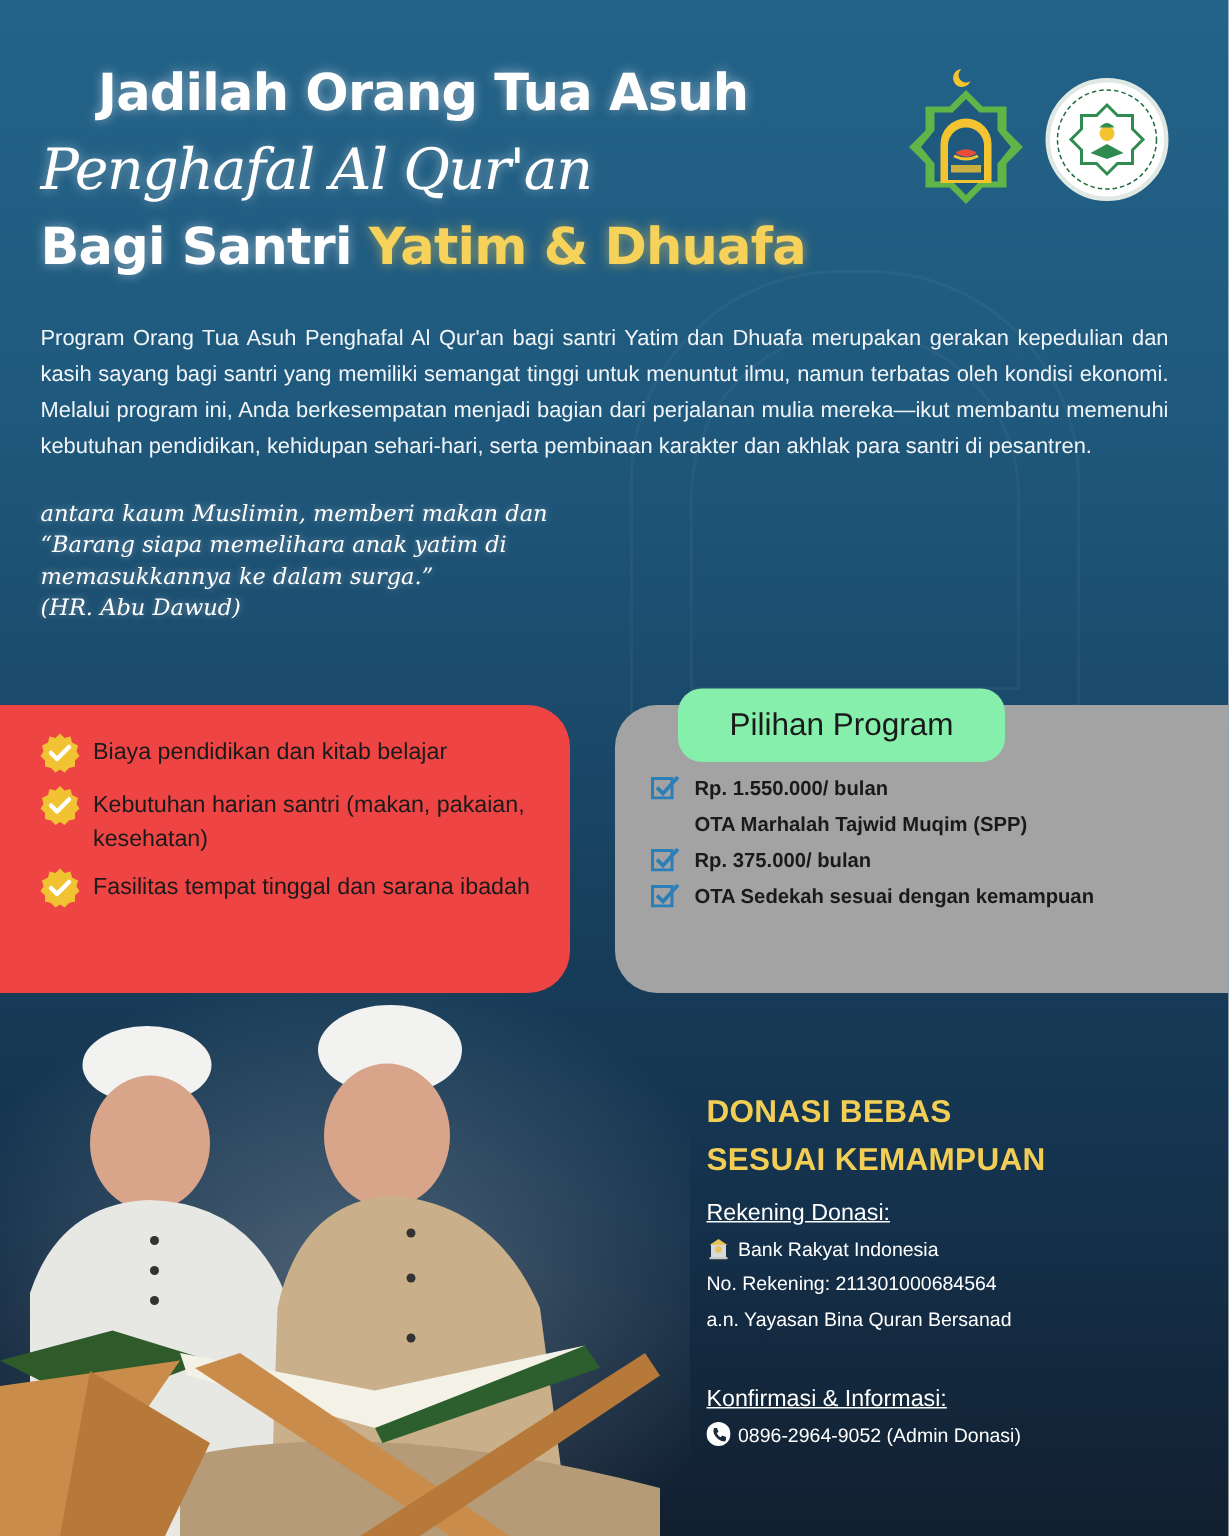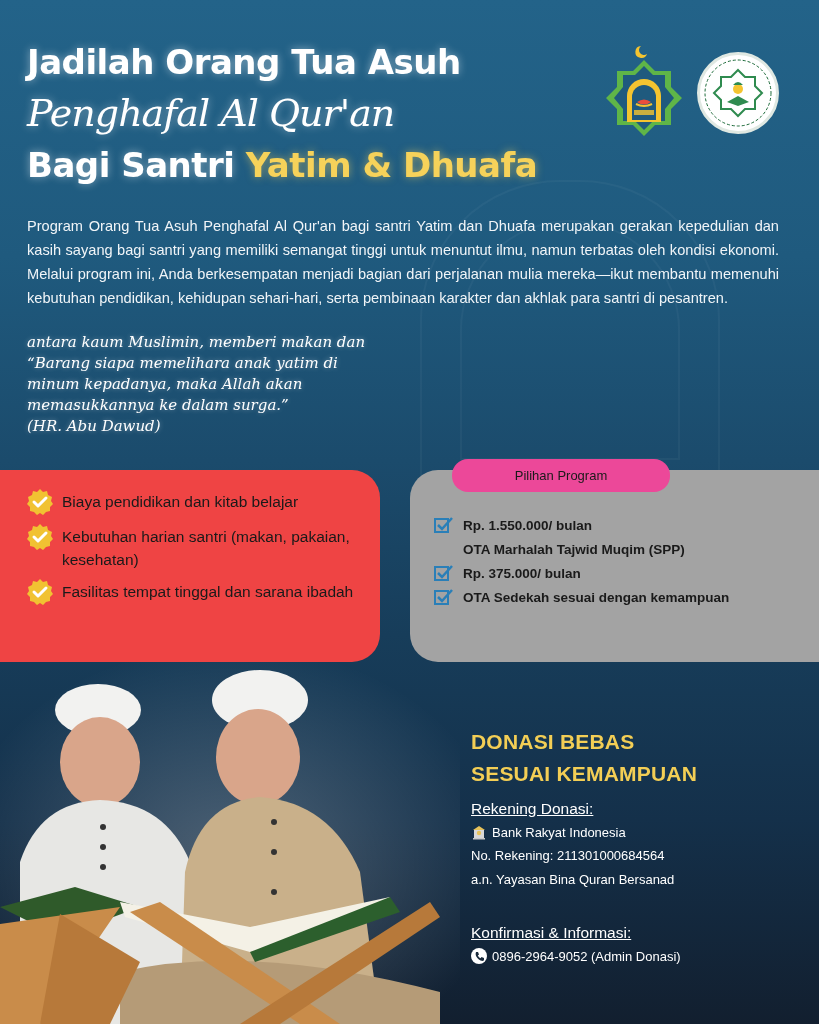--- a/index.html
+++ b/index.html
@@ -14,21 +14,21 @@
     position: absolute; left: 420px; top: 180px; width: 300px; height: 300px;
     border: 2px solid rgba(255,255,255,0.04); border-radius: 140px 140px 0 0;
   }
   .bg-ornament.o2 { left: 460px; top: 220px; width: 220px; height: 240px; }
   .title {
     position: absolute; left: 27px; top: 37px;
     font-family: "DejaVu Sans", sans-serif; font-weight: bold;
     text-shadow: 0 0 8px rgba(255,255,255,0.45);
     letter-spacing: -0.5px;
   }
-  .title .l1 { font-size: 34px; line-height: 50px; white-space: nowrap; }
+  .title .l1 { font-size: 34px; line-height: 50px; white-space: nowrap; text-align: center; }
   .title .l2 {
     font-family: "DejaVu Serif", serif; font-style: italic; font-weight: normal;
     font-size: 38px; line-height: 52px; letter-spacing: -1px;
   }
   .title .l3 { font-size: 34px; line-height: 52px; white-space: nowrap; }
   .title .gold { color: #f6d25a; text-shadow: 0 0 8px rgba(246,210,90,0.55); }
 
   .logo1 { position: absolute; left: 603px; top: 40px; width: 82px; height: 96px; }
   .logo2 {
     position: absolute; left: 697px; top: 52px; width: 82px; height: 82px;
@@ -54,24 +54,24 @@
   }
   .benefit { display: flex; align-items: flex-start; margin-bottom: 9px; }
   .benefit .badge { width: 28px; height: 28px; flex: 0 0 28px; margin-right: 8px; margin-top: -2px; }
   .benefit .txt { font-size: 15.5px; line-height: 23px; font-weight: normal; color: #1a1a1a; }
 
   .card-right {
     position: absolute; left: 410px; top: 470px; width: 409px; height: 192px;
     background: #a3a3a3; border-radius: 28px 0 0 28px; color: #1d1d1d;
   }
   .pill {
-    position: absolute; left: 452px; top: 459px; width: 218px; height: 33px;
-    background: #ec4899; border-radius: 16px; color: #1a1a1a;
+    position: absolute; left: 452px; top: 459px; width: 218px; height: 49px;
+    background: #86efac; border-radius: 16px; color: #1a1a1a;
     display: flex; align-items: center; justify-content: center;
-    font-size: 13px; font-weight: normal;
+    font-size: 21px; font-weight: normal;
   }
   .prog-list { position: absolute; left: 24px; top: 44px; }
   .prog { display: flex; align-items: flex-start; margin-bottom: 0; }
   .prog .cb { width: 19px; height: 17px; flex: 0 0 19px; margin-right: 10px; margin-top: 2px; }
   .prog .ptxt { font-size: 13.5px; line-height: 24px; font-weight: bold; color: #1a1a1a; }
 
   .kids {
     position: absolute; left: 0; top: 662px; width: 460px; height: 362px; overflow: hidden;
   }
 
@@ -118,21 +118,20 @@
     <circle cx="35" cy="31" r="5" fill="#f4c430"></circle>
     <path d="M30 27 q5 -6 10 0" fill="#2f8b4f"></path>
   </svg>
 </div>
 
 <p class="intro">Program Orang Tua Asuh Penghafal Al Qur'an bagi santri Yatim dan Dhuafa merupakan gerakan kepedulian dan kasih sayang bagi santri yang memiliki semangat tinggi untuk menuntut ilmu, namun terbatas oleh kondisi ekonomi. Melalui program ini, Anda berkesempatan menjadi bagian dari perjalanan mulia mereka—ikut membantu memenuhi kebutuhan pendidikan, kehidupan sehari-hari, serta pembinaan karakter dan akhlak para santri di pesantren.</p>
 
 <div class="hadith">
   <div>antara kaum Muslimin, memberi makan dan</div>
   <div>“Barang siapa memelihara anak yatim di</div>
-  <div>minum kepadanya, maka Allah akan</div>
   <div>memasukkannya ke dalam surga.”</div>
   <div>(HR. Abu Dawud)</div>
 </div>
 
 <div class="card-left">
   <div class="benefit">
     <svg class="badge" viewBox="0 0 28 28">
       <polygon points="14,1 17,4 21,3 22,7 26,9 25,13 27,16 24,19 24,23 20,24 17,27 14,25 11,27 8,24 4,23 4,19 1,16 3,13 2,9 6,7 7,3 11,4" fill="#f1c232"></polygon>
       <path d="M8 14 l4 4 l8 -8" stroke="#fff" stroke-width="3" fill="none" stroke-linecap="round" stroke-linejoin="round"></path>
     </svg>

